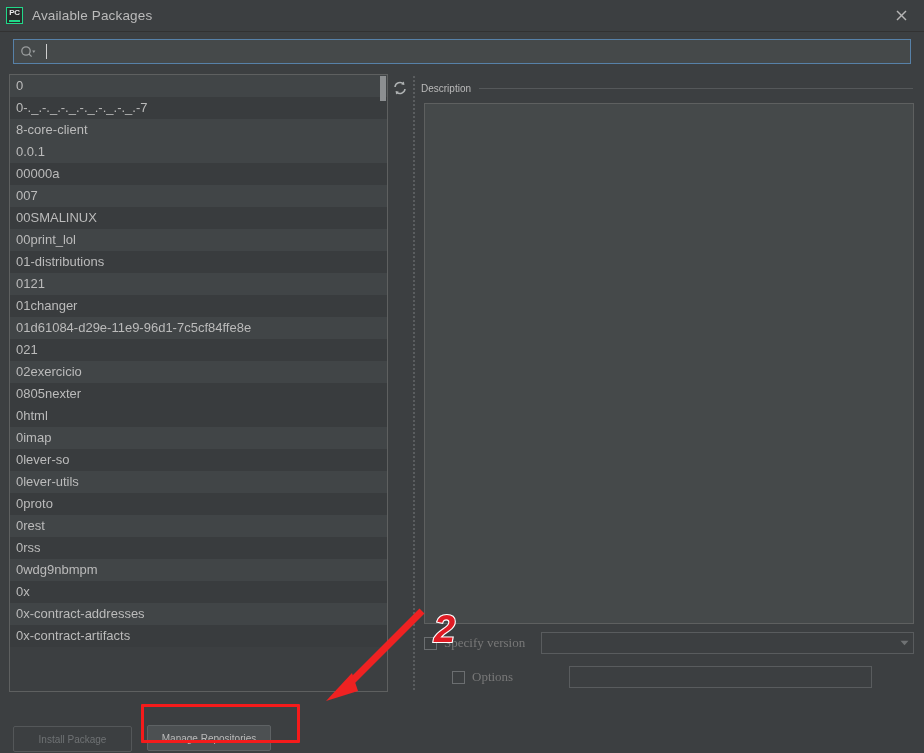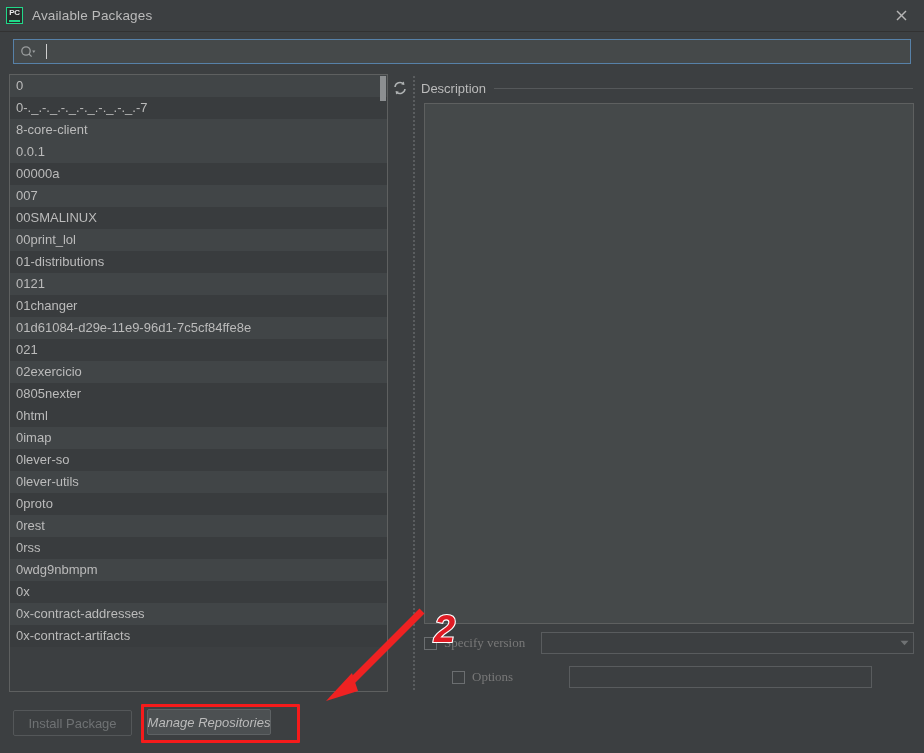--- a/index.html
+++ b/index.html
@@ -110,21 +110,21 @@
   #splitter i {
     display: block; width: 2px; height: 2px; background: #5a5d5f;
     margin: 2px auto 0 auto;
   }
 
   
   #desc-header {
     position: absolute; left: 421px; top: 79px; width: 494px; height: 18px;
     display: flex; align-items: center;
   }
-  #desc-title { font-size: 13px; color: #bbbbbb; white-space: nowrap; }
+  #desc-title { font-size: 10px; color: #bbbbbb; white-space: nowrap; }
   #desc-rule {
     flex: 1; height: 1px; background: #55585a; margin-left: 8px; margin-right: 2px;
   }
   #desc-box {
     position: absolute; left: 424px; top: 103px; width: 490px; height: 521px;
     background: #45494a;
     border: 1px solid #5e6060;
   }
 
   
@@ -154,29 +154,29 @@
     width: 18px; display: flex; align-items: center; justify-content: center;
     flex: 0 0 auto;
   }
 
   
   .btn {
     position: absolute; height: 26px;
     background: #4c5052; border: 1px solid #5e6264;
     border-radius: 2px;
     display: flex; align-items: center; justify-content: center;
-    font-size: 13px; color: #bbbbbb; cursor: default;
-    padding: 0 12px; white-space: nowrap;
+    font-size: 10px; color: #bbbbbb; cursor: default;
+    padding: 0 12px; white-space: nowrap; margin-top: 16px;
   }
   #btn-install {
     left: 13px; top: 710px; width: 119px;
     background: #3c3f41; border-color: #545759; color: #6f7274;
   }
   #btn-manage {
-    left: 147px; top: 709px; width: 124px; font-style: italic;
+    left: 147px; top: 709px; width: 124px;
   }
 
   
   #ann-box {
     position: absolute; left: 141px; top: 704px; width: 159px; height: 39px;
     border: 3px solid #f51b1b; border-radius: 1px;
     pointer-events: none;
   }
   #ann-arrow {
     position: absolute; left: 320px; top: 605px; width: 110px; height: 100px;

